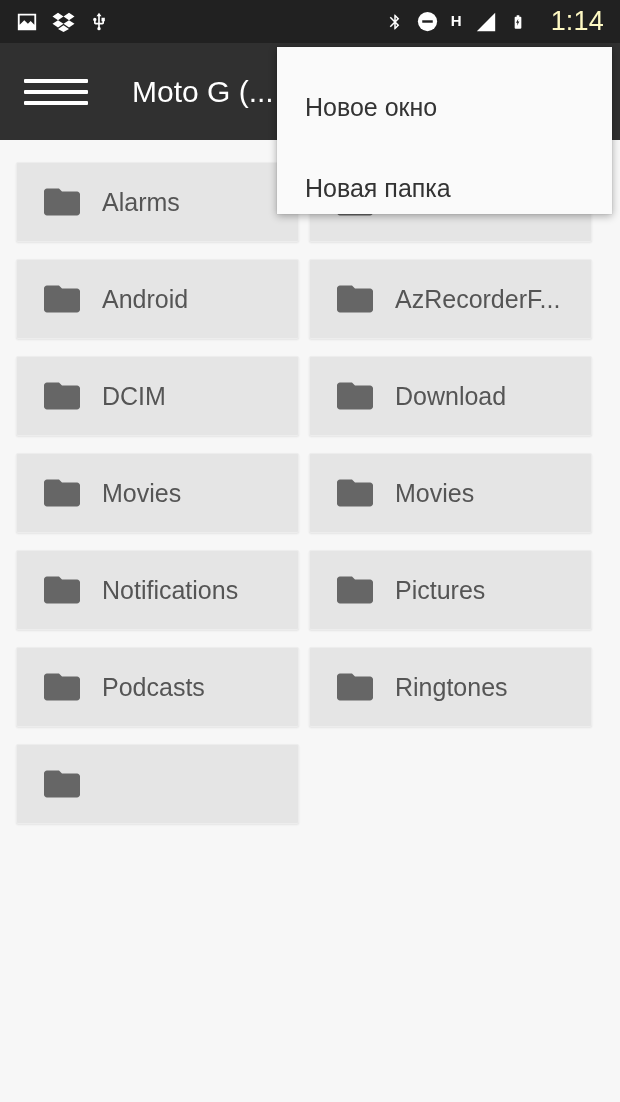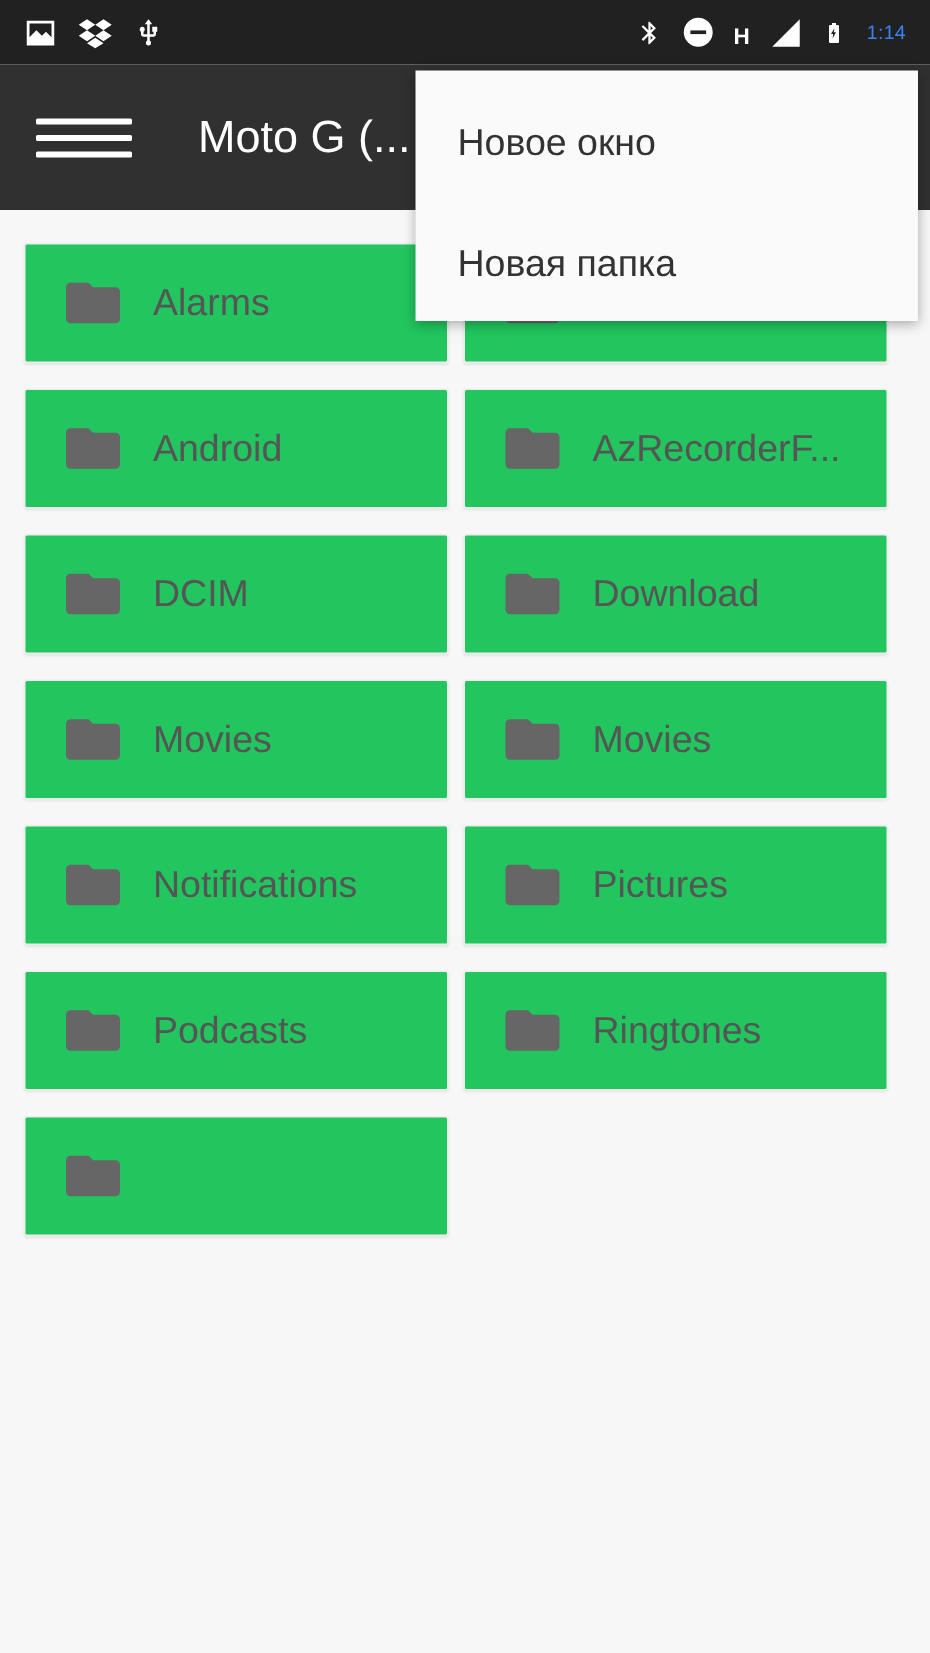--- a/index.html
+++ b/index.html
@@ -15,23 +15,23 @@
   .status-bar{
     position:absolute; left:0; top:0; width:620px; height:43px;
     background:#212121;
     display:flex; align-items:center;
     padding:0 16px;
   }
   .status-left{ display:flex; align-items:center; gap:14px; }
   .status-right{ margin-left:auto; display:flex; align-items:center; gap:13px; }
   .sicon{ display:block; fill:#ffffff; }
   .status-clock{
-    color:#3b82f6; font-size:13px; letter-spacing:.2px;
-    font-family:"Liberation Sans", sans-serif;
-    margin-left:1px;
+    color:#fef9c3; font-size:27px; letter-spacing:.2px;
+    font-family:"Liberation Sans", sans-serif;
+    margin-left:12px;
   }
   .net-h{
     color:#ffffff; font-size:15px; font-weight:bold;
     align-self:flex-start; margin-top:6px;
   }
 
   
   .app-bar{
     position:absolute; left:0; top:43px; width:620px; height:97px;
     background:#303030;
@@ -55,21 +55,21 @@
     background:#f7f7f7;
     padding:22px 0 0 0;
   }
   .grid{
     display:flex; flex-wrap:wrap;
     padding:0 16px;
     column-gap:10px; row-gap:17px;
   }
   .card{
     width:283px; height:80px;
-    background:#22c55e;
+    background:#e5e5e5;
     border:1px solid #ededed;
     border-radius:2px;
     box-shadow:0 1px 2px rgba(0,0,0,.08);
     display:flex; align-items:center;
     padding-left:26px;
     cursor:pointer;
   }
   .folder-icon{ flex:0 0 auto; width:38px; height:30px; display:block; }
   .folder-icon svg{ display:block; }
   .card-label{
@@ -79,21 +79,21 @@
     font-family:"Liberation Sans", sans-serif;
   }
 
   
   .popup-menu{
     position:absolute; left:277px; top:47px;
     width:335px; height:167px;
     background:#fafafa;
     box-shadow:0 2px 8px rgba(0,0,0,.32), 0 0 1px rgba(0,0,0,.2);
     z-index:50;
-    padding-top:18px;
+    padding-top:30px;
   }
   .menu-item{
     height:60px;
     display:flex; align-items:center;
     padding-left:28px;
     font-size:25px; color:#333333;
     cursor:pointer;
     font-family:"Liberation Sans", sans-serif;
     white-space:nowrap;
   }

